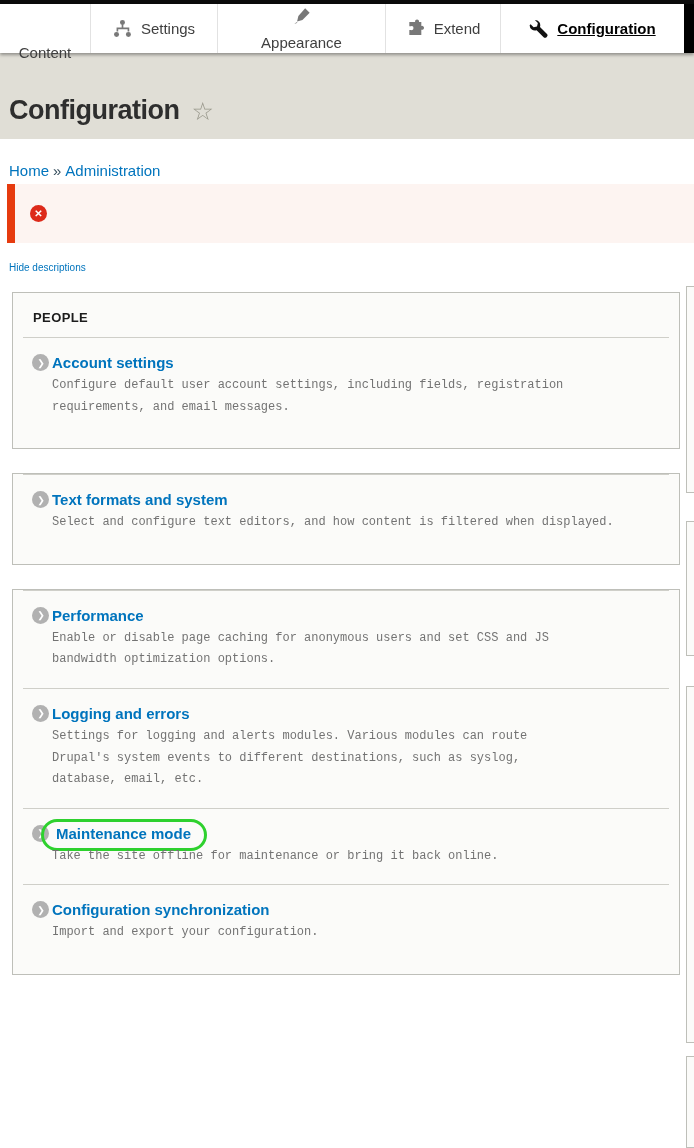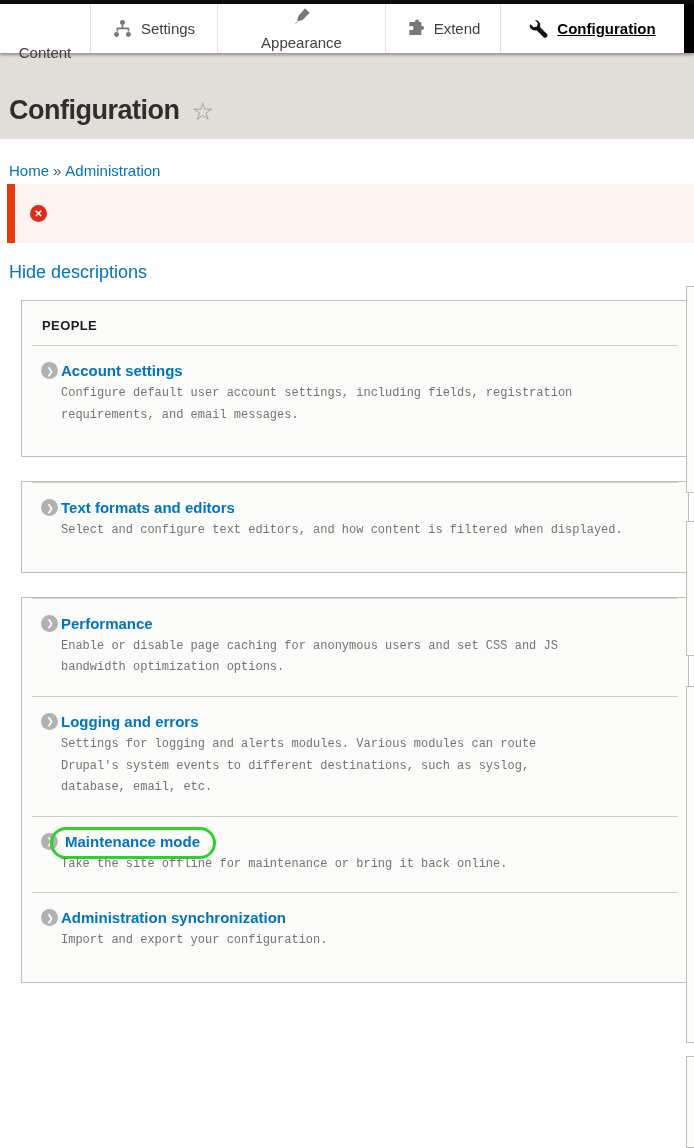--- a/index.html
+++ b/index.html
@@ -63,25 +63,25 @@
   }
   .err-icon {
     flex:0 0 17px; width:17px; height:17px; border-radius:50%;
     background:#dd2a1a; color:#fff; font-size:10px; font-weight:bold;
     display:flex; align-items:center; justify-content:center;
   }
   .alert-text { font-size:15px; color:#b2392b; }
   .alert-text a { color:#0074bd; text-decoration:none; cursor:pointer; }
 
   
-  .toggle-desc { display:inline-block; margin:19px 0 0 9px; font-size:18px; color:#0074bd; text-decoration:none; cursor:pointer; }
+  .toggle-desc { display:inline-block; margin:19px 0 0 9px; font-size:10px; color:#0074bd; text-decoration:none; cursor:pointer; }
 
   
   .content-area { position:relative; margin-top:17px; }
-  .col-left { margin-left:21px; width:668px; }
+  .col-left { margin-left:12px; width:668px; }
   .panel {
     background:#fbfbf9; border:1px solid #bebfb9;
     margin-bottom:24px; padding-bottom:13px;
   }
   .panel-title {
     padding:17px 20px 12px; font-size:13px; font-weight:bold;
     color:#1c1c1c; letter-spacing:.4px;
   }
   .panel-title-rule { border-bottom:1px solid #cfcfc9; margin:0 10px; }
   .admin-item { padding:16px 20px 17px 19px; }
@@ -205,21 +205,21 @@
         </div>
         <div class="item-desc desc-narrow">Configure default user account settings, including fields, registration requirements, and email messages.</div>
       </div>
     </div>
 
     <div class="panel">
       <div class="panel-title-rule"></div>
       <div class="admin-item">
         <div class="item-head">
           <span class="chev-icon">❯</span>
-          <a class="item-link">Text formats and editors</a>
+          <a class="item-link">Text formats and system</a>
         </div>
         <div class="item-desc desc-wide">Select and configure text editors, and how content is filtered when displayed.</div>
       </div>
     </div>
 
     <div class="panel">
       <div class="panel-title-rule"></div>
 
       <div class="admin-item">
         <div class="item-head">
@@ -243,21 +243,21 @@
           <span class="green-ring">
             <a class="item-link">Maintenance mode</a>
           </span>
         </div>
         <div class="item-desc desc-wide">Take the site offline for maintenance or bring it back online.</div>
       </div>
 
       <div class="admin-item">
         <div class="item-head">
           <span class="chev-icon">❯</span>
-          <a class="item-link">Administration synchronization</a>
+          <a class="item-link">Configuration synchronization</a>
         </div>
         <div class="item-desc desc-wide">Import and export your configuration.</div>
       </div>
     </div>
 
   </div>
 </div>
 
 
 <div class="right-panel rp-a"></div>

